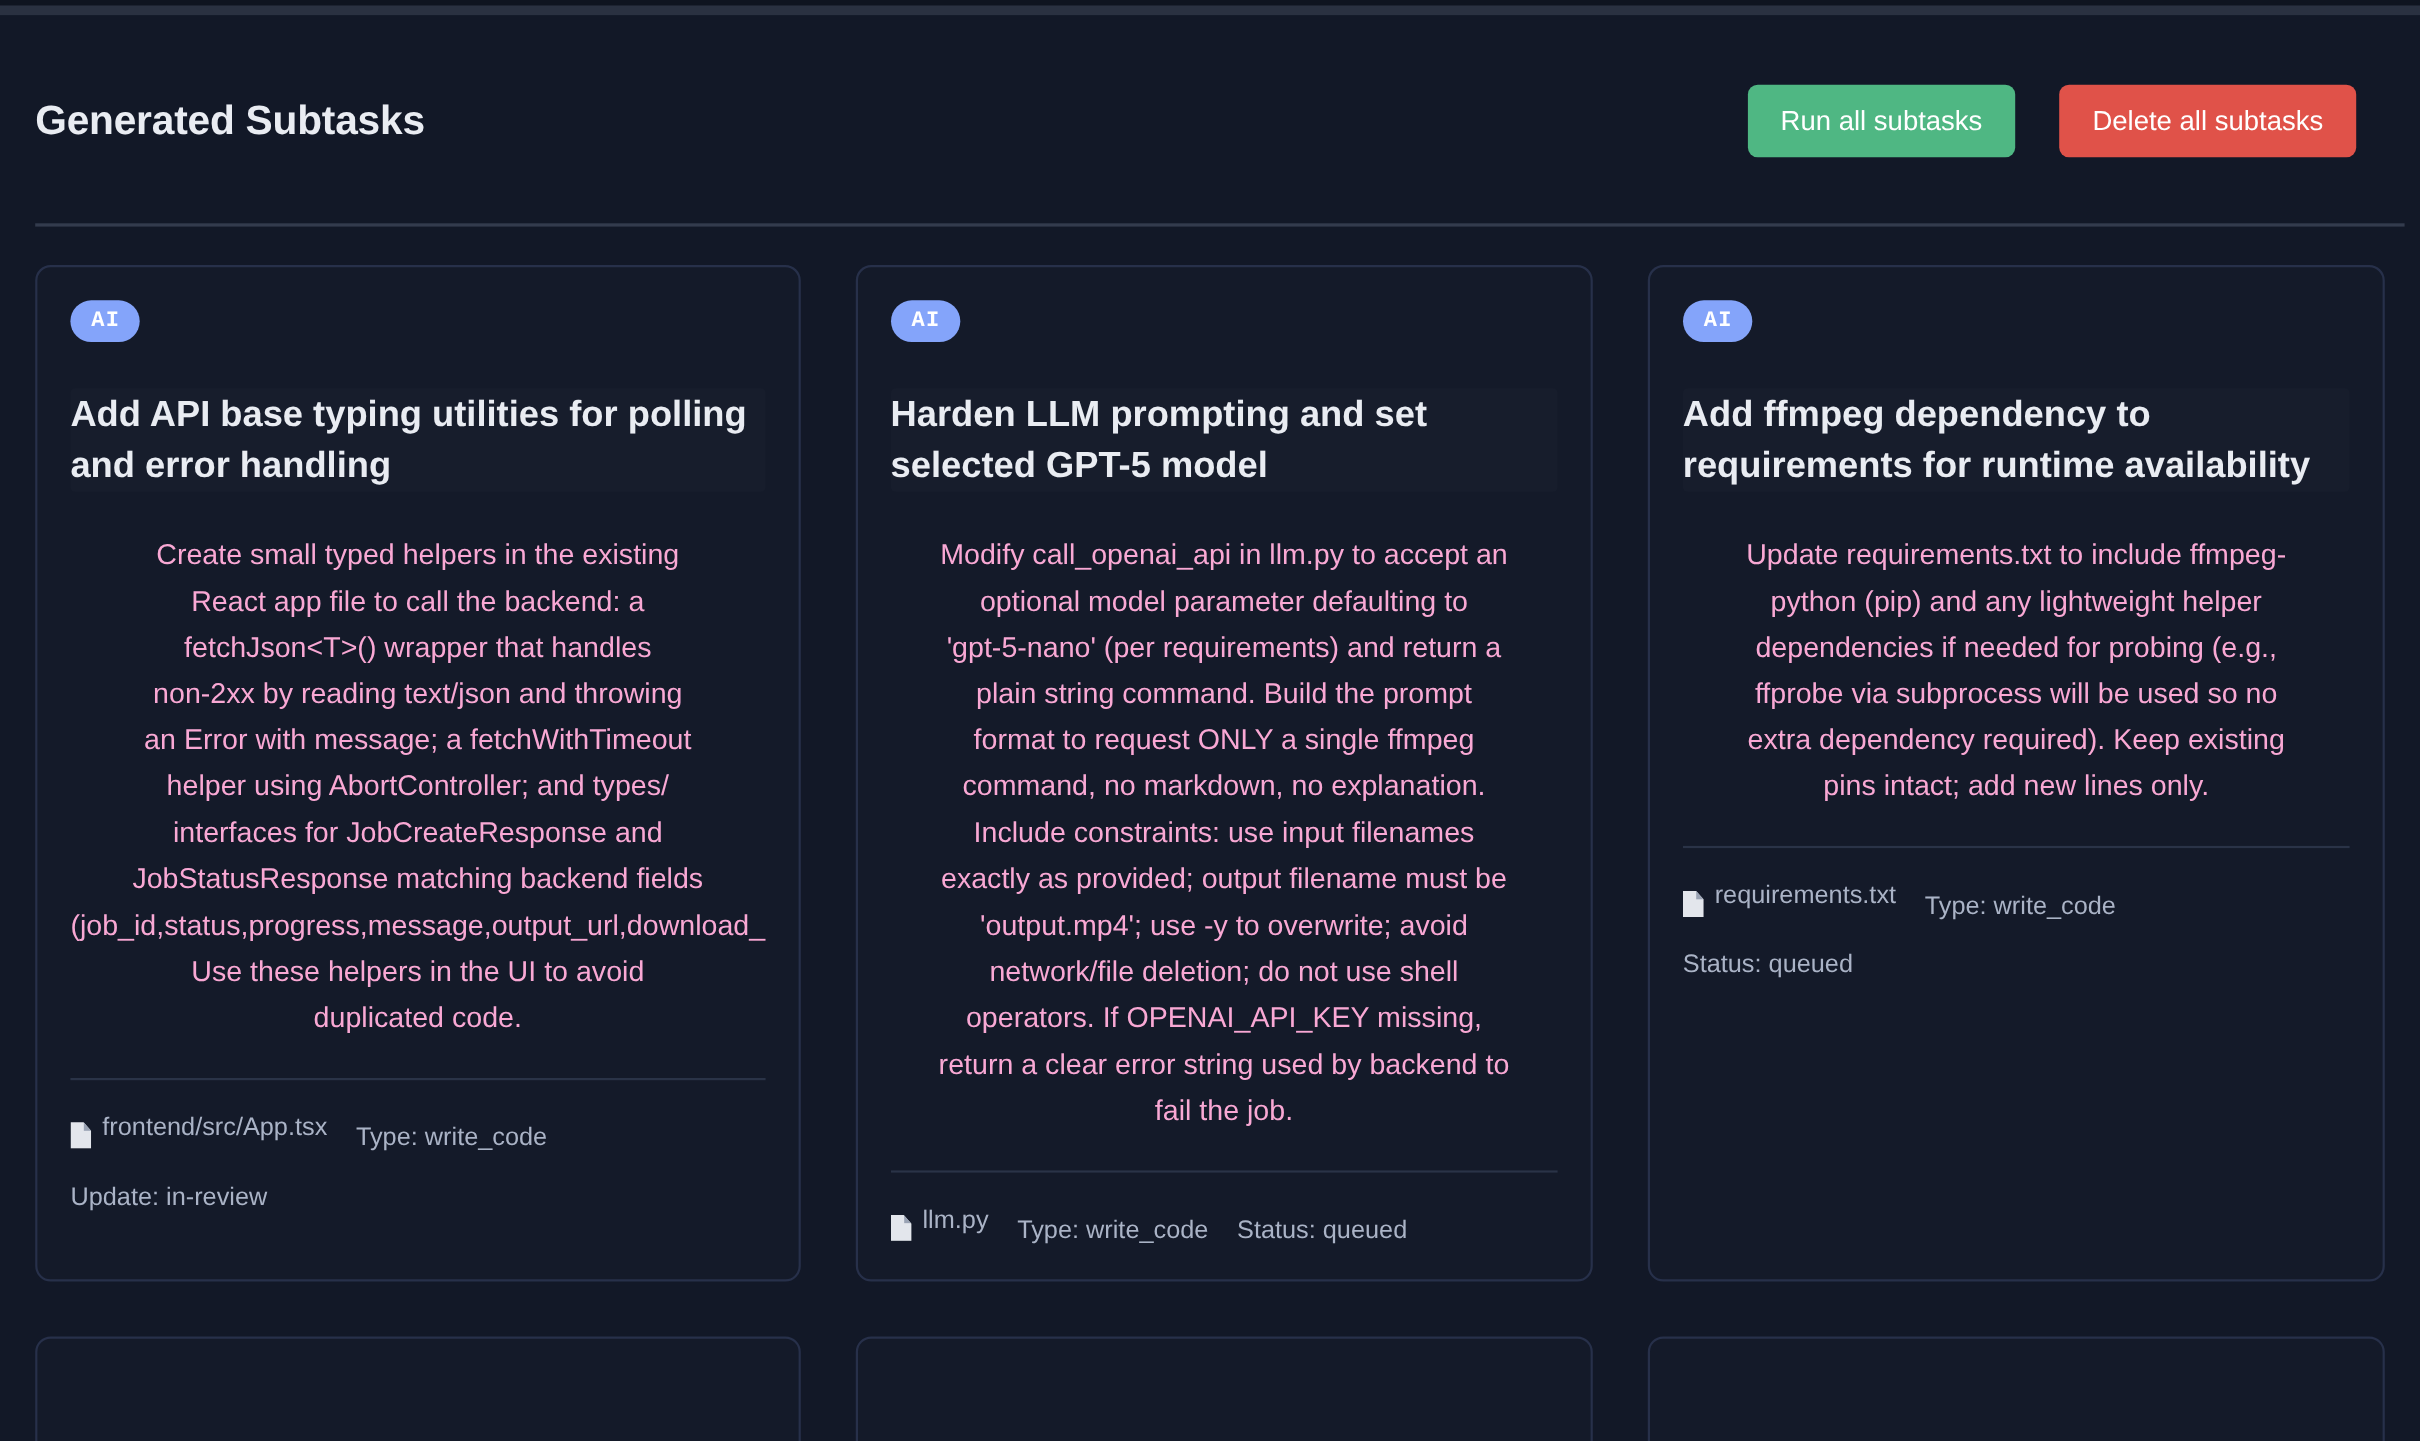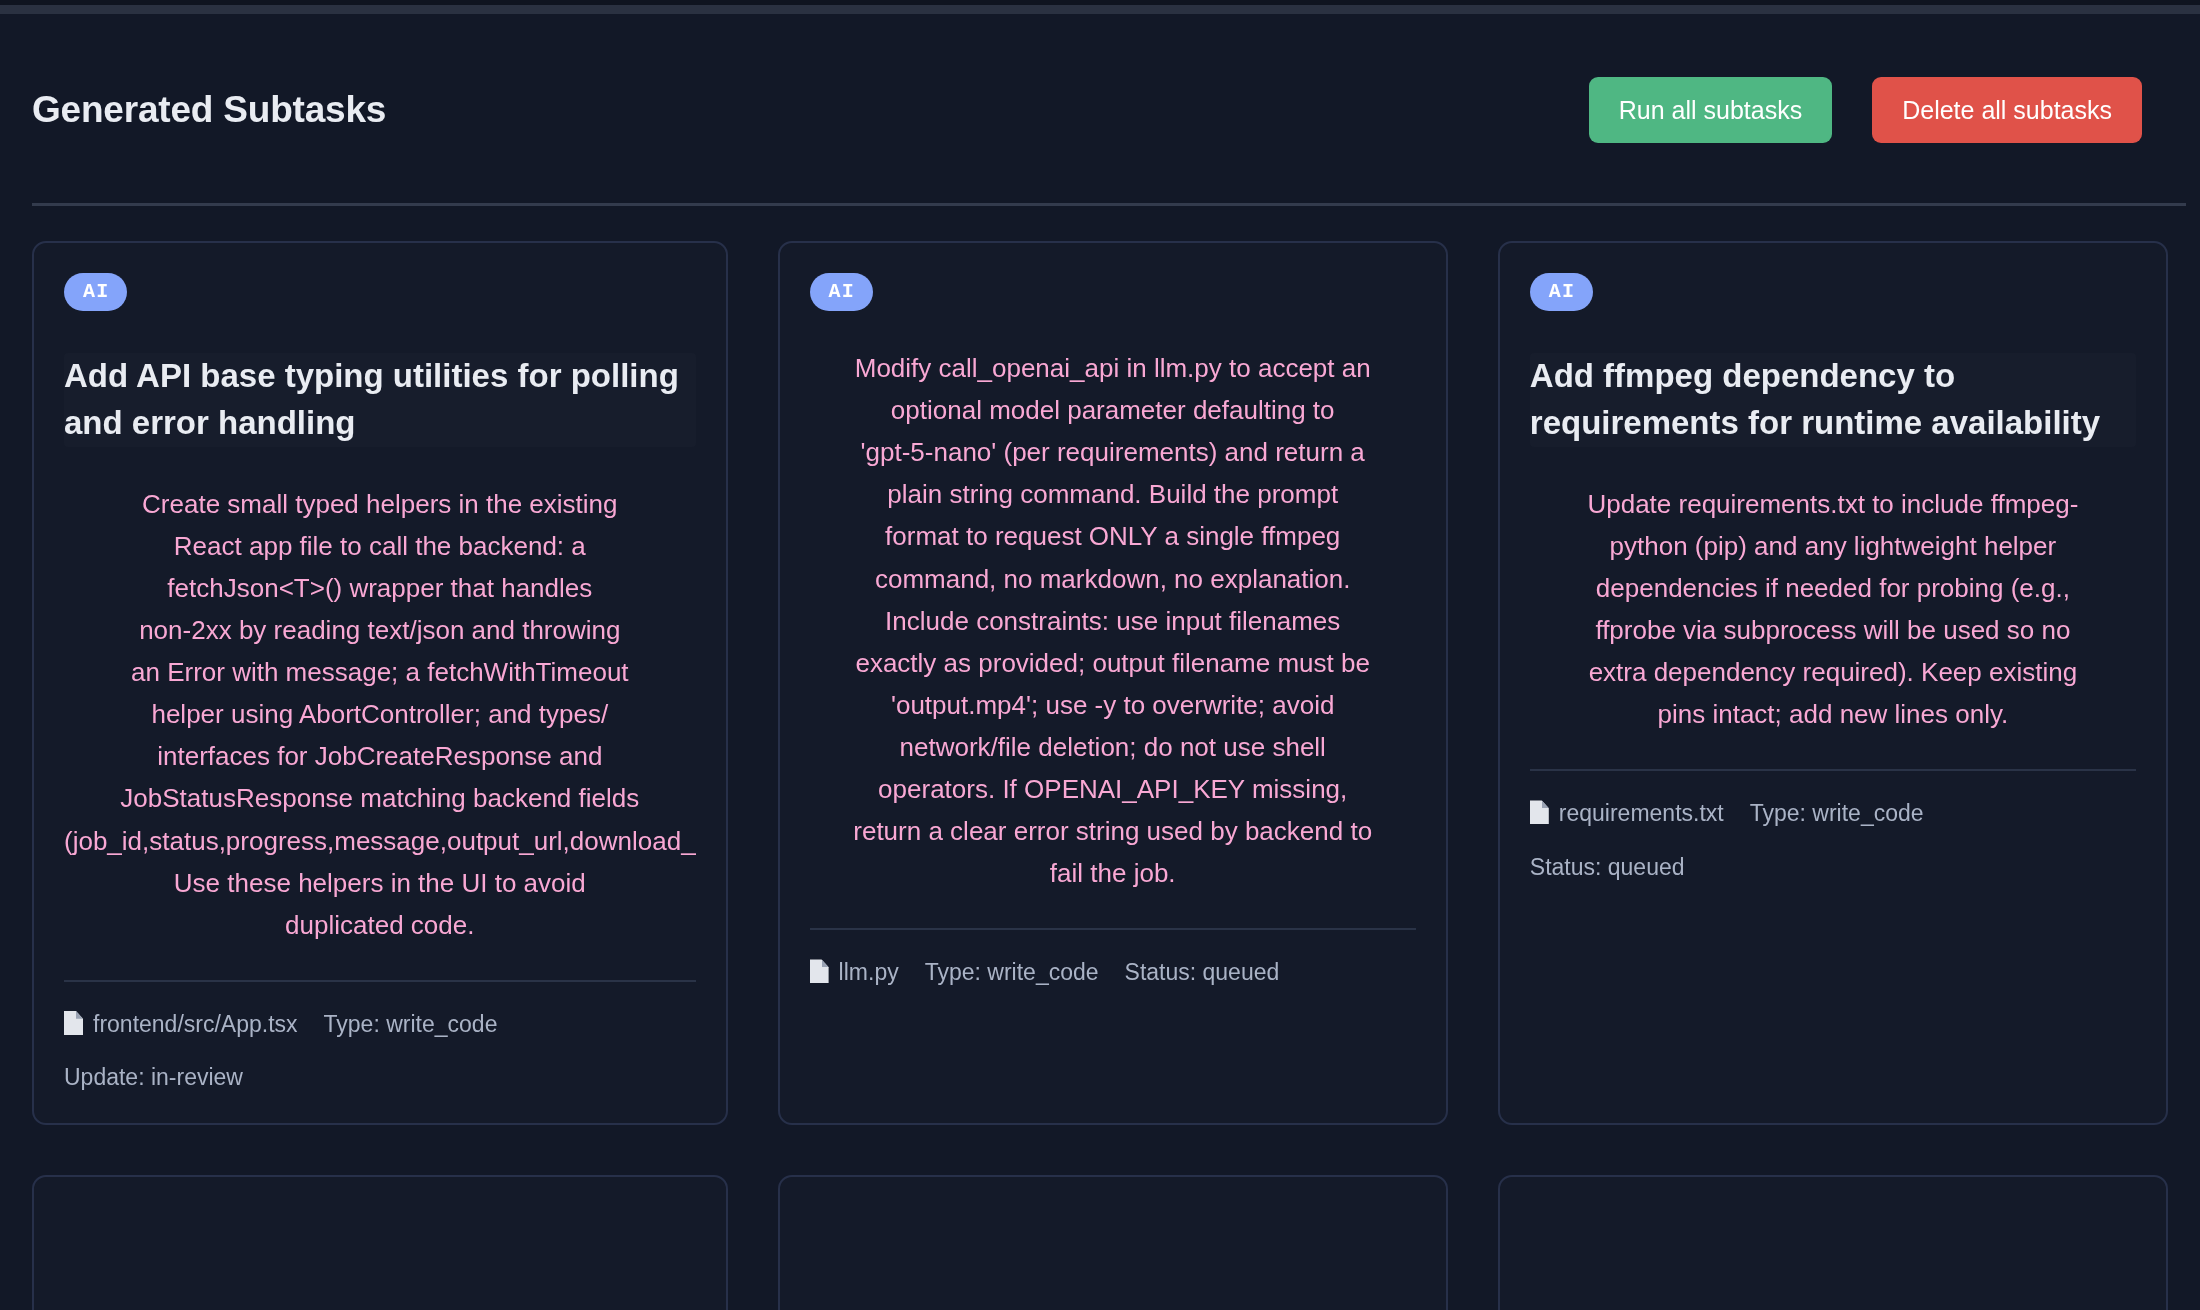--- a/index.html
+++ b/index.html
@@ -154,21 +154,21 @@
     line-height: 1.45;
   }
   .card-meta .meta-row {
     display: flex;
     align-items: baseline;
     gap: 26px;
     white-space: nowrap;
   }
   .card-meta .meta-row:not(:first-child) { margin-top: 20px; }
 
-  .file-chip { display: inline-flex; align-items: flex-start; gap: 10px; }
+  .file-chip { display: inline-flex; align-items: flex-end; gap: 10px; }
 
   .doc-icon {
     width: 19px;
     height: 24px;
     position: relative;
     display: inline-block;
     flex: none;
     transform: translateY(3px);
   }
   .doc-icon::before {
@@ -235,20 +235,21 @@
           <span>Type: write_code</span>
         </div>
         <div class="meta-row">
           <span>Update: in-review</span>
         </div>
       </div>
     </div>
 
     <div class="subtask-card">
       <span class="ai-badge">AI</span>
+      <div class="card-title">Harden LLM prompting and set selected GPT-5 model</div>
       <div class="card-desc">Modify call_openai_api in llm.py to accept an
 optional model parameter defaulting to
 'gpt-5-nano' (per requirements) and return a
 plain string command. Build the prompt
 format to request ONLY a single ffmpeg
 command, no markdown, no explanation.
 Include constraints: use input filenames
 exactly as provided; output filename must be
 'output.mp4'; use -y to overwrite; avoid
 network/file deletion; do not use shell

